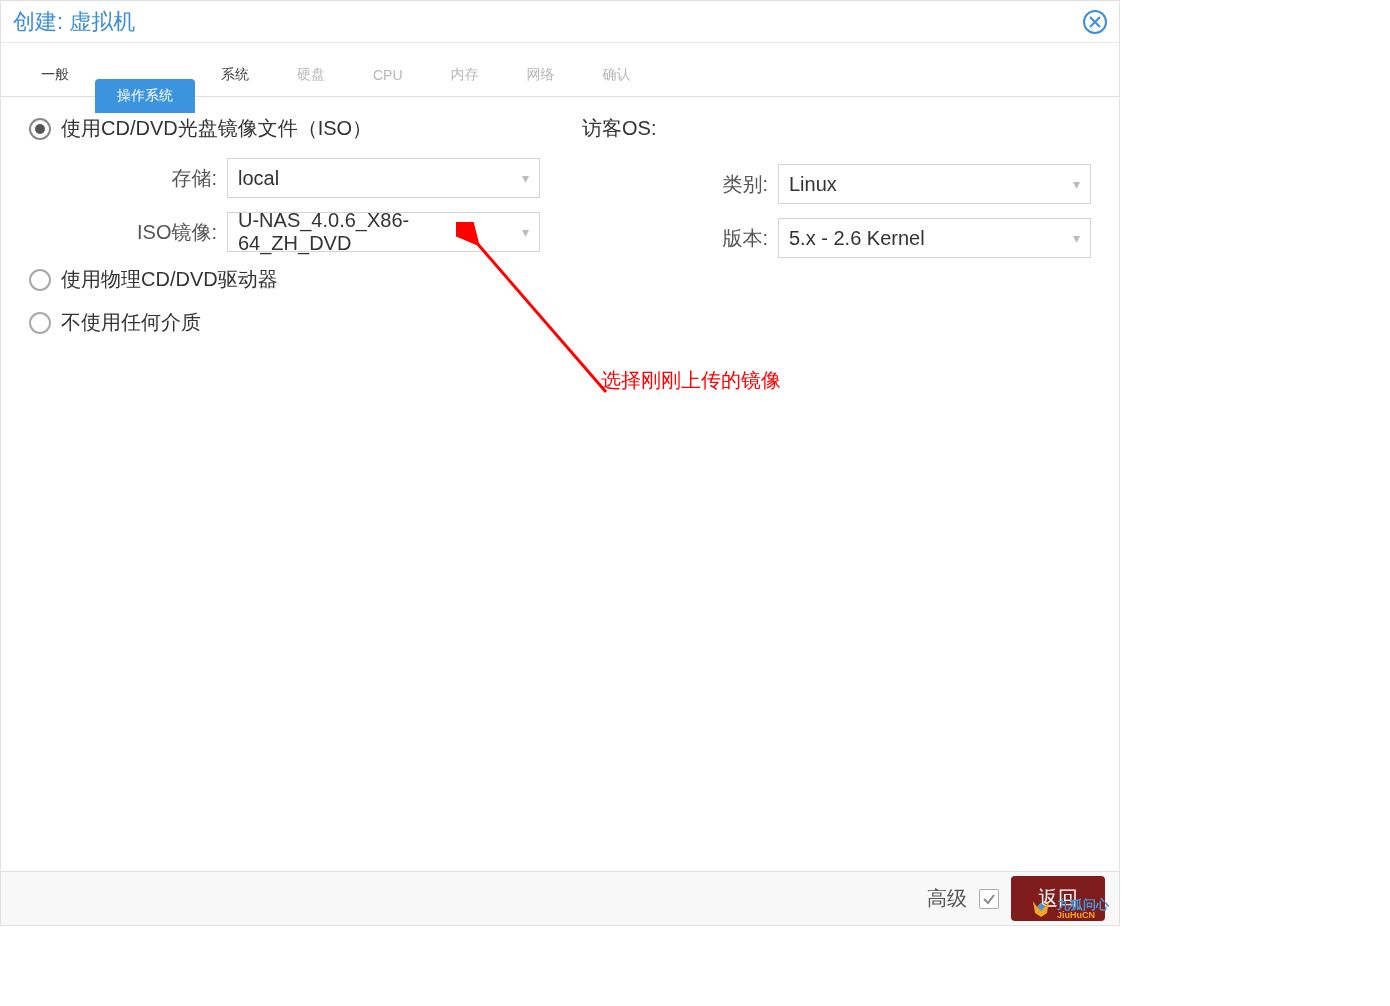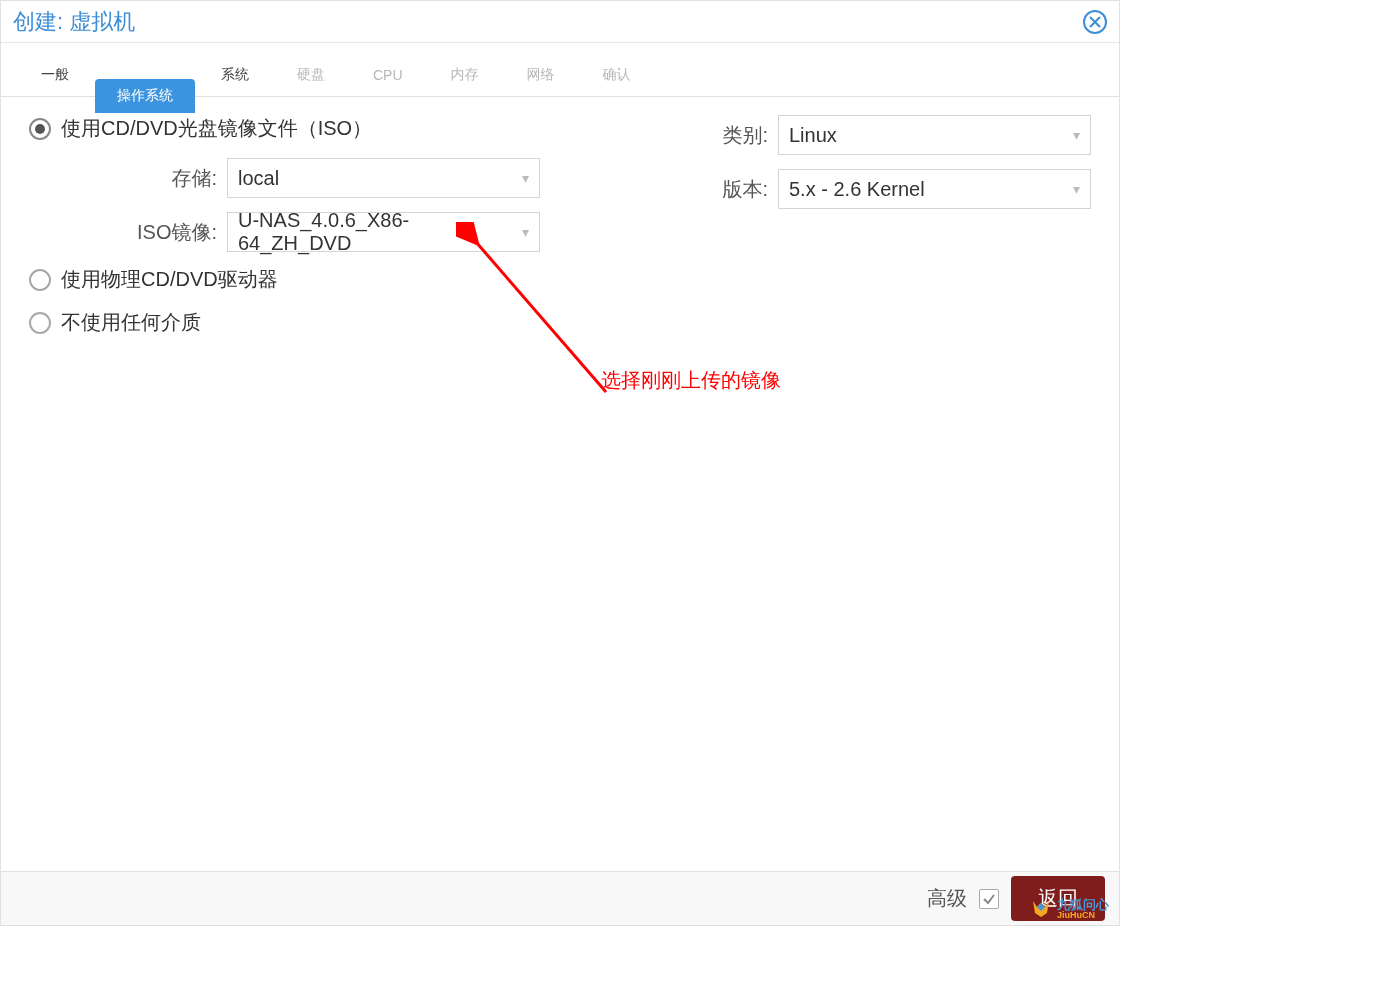--- a/index.html
+++ b/index.html
@@ -87,20 +87,21 @@
         <div class="radio disabled"></div>
         <div class="radio-label">使用物理CD/DVD驱动器</div>
       </div>
       <div class="radio-row">
         <div class="radio disabled"></div>
         <div class="radio-label">不使用任何介质</div>
       </div>
     </div>
 
     <div class="right-col">
+      <div class="hdr">访客OS:</div>
       <div class="form-row">
         <div class="form-label right">类别:</div>
         <div class="select-box">
           <span>Linux</span>
           <span class="chevron">▾</span>
         </div>
       </div>
       <div class="form-row">
         <div class="form-label right">版本:</div>
         <div class="select-box">

